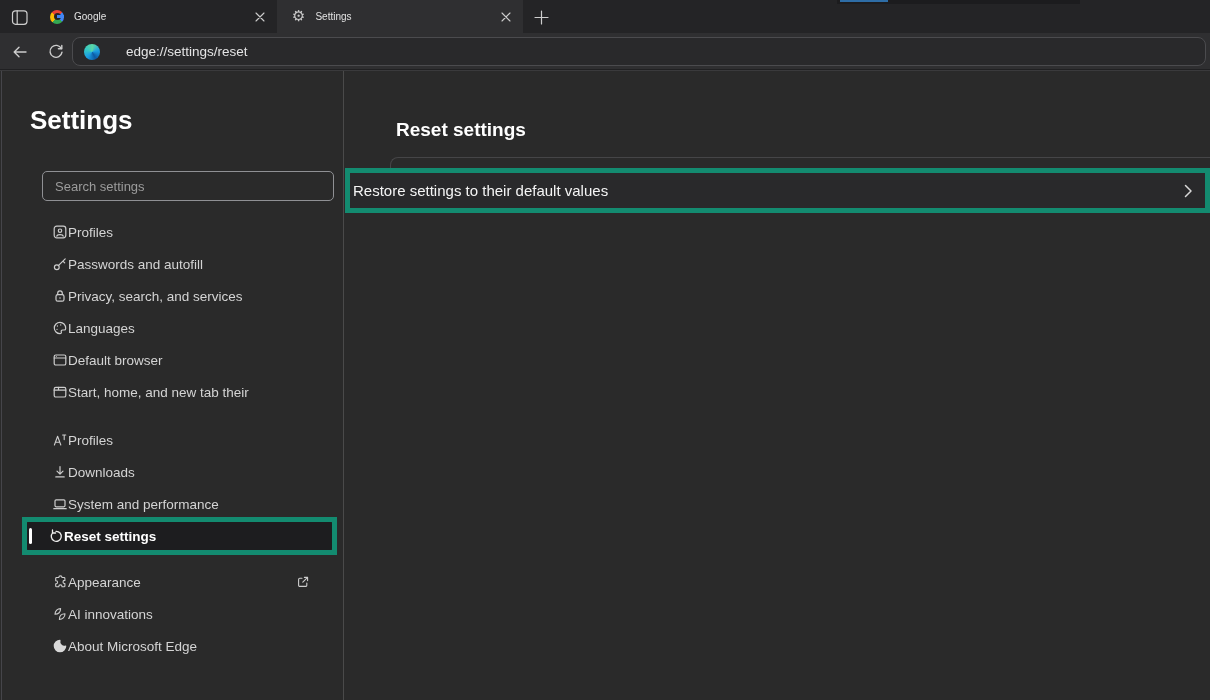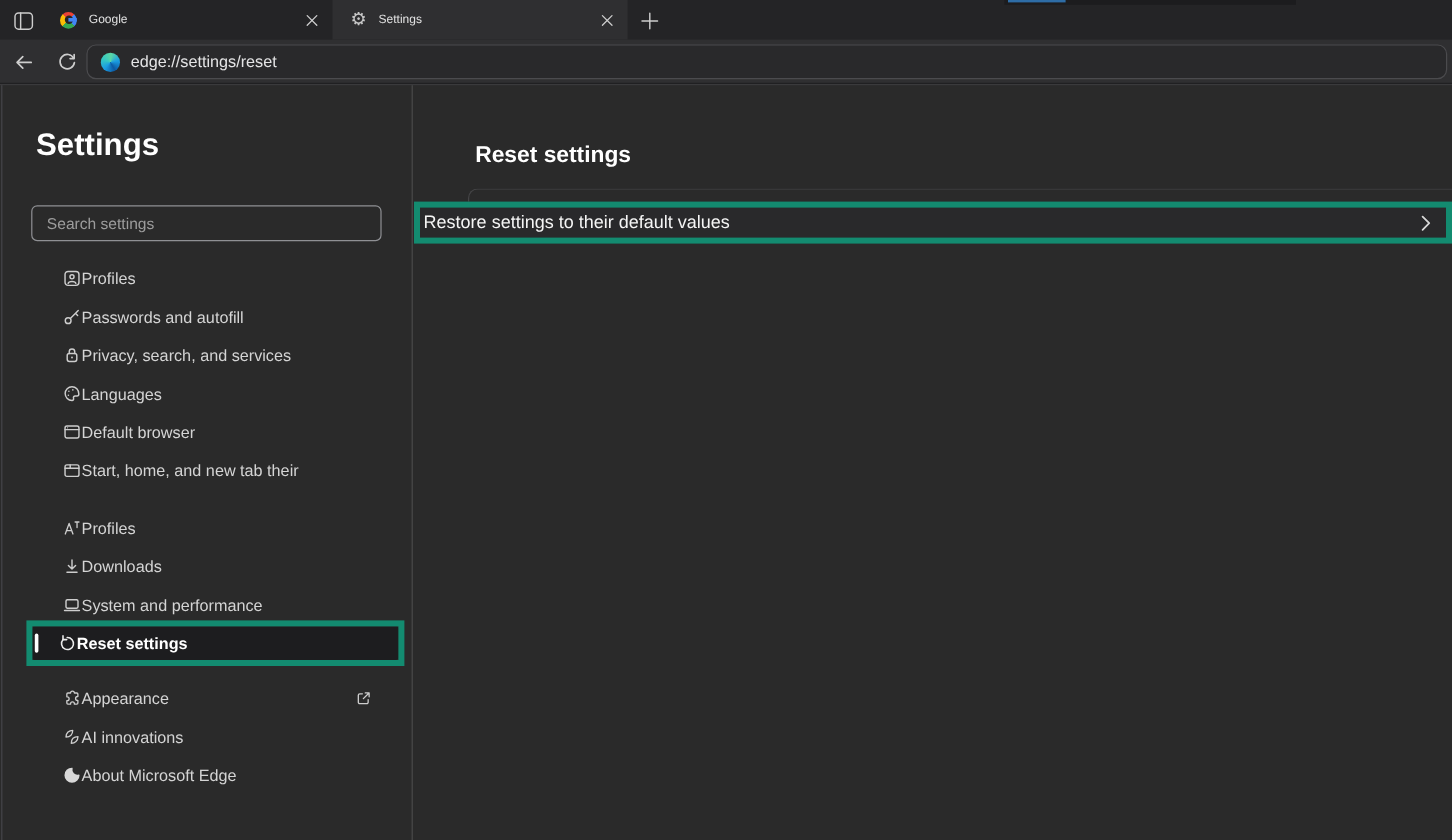--- a/index.html
+++ b/index.html
@@ -35,51 +35,51 @@
 
   
   .toolbar{position:absolute;left:0;top:33px;width:1210px;height:37px;background:var(--chrome-bg);border-bottom:1px solid #202022;}
   .nav-btn{position:absolute;top:6px;width:26px;height:26px;display:flex;align-items:center;justify-content:center;border-radius:4px;}
   .back-btn{left:7px;}
   .reload-btn{left:43px;}
   .omnibox{position:absolute;left:72px;top:4px;width:1134px;height:29px;border:1px solid #4b4b4e;border-radius:8px;
     background:#29292b;display:flex;align-items:center;}
   .edge-logo{width:16px;height:16px;border-radius:50%;margin-left:11px;flex:none;
     background:conic-gradient(from 150deg,#0c59a4,#1b9de2,#35c8c4,#5bd6a4,#1b9de2,#0c59a4);}
-  .url-text{margin-left:9px;font-size:13.5px;color:#e4e4e5;}
+  .url-text{margin-left:26px;font-size:13.5px;color:#e4e4e5;}
 
   
   .content{position:absolute;left:0;top:70px;width:1210px;height:630px;background:var(--page-bg);border-top:1px solid #3a3a3c;}
   .win-edge-line{position:absolute;left:1px;top:0;bottom:0;width:1px;background:#45454a;}
   .v-divider{position:absolute;left:343px;top:0;bottom:0;width:1px;background:#4a4a4a;}
 
   
   .sidebar{position:absolute;left:0;top:0;width:343px;height:100%;}
   .settings-title{position:absolute;left:30px;top:34px;font-size:26px;font-weight:700;color:#ffffff;}
-  .search-box{position:absolute;left:26px;top:100px;width:292px;height:30px;border:1px solid #8f9094;border-radius:5px;
+  .search-box{position:absolute;left:42px;top:100px;width:292px;height:30px;border:1px solid #8f9094;border-radius:5px;
     background:transparent;color:#e0e0e0;font-size:13px;padding:0 12px;outline:none;
     font-family:"Liberation Sans","DejaVu Sans",sans-serif;}
   .search-box::placeholder{color:#9c9c9c;opacity:1;}
   .nav{position:absolute;left:0;top:145px;width:343px;}
   .nav-item{display:flex;align-items:center;height:32px;margin:0 6px 0 22px;padding-left:30px;border-radius:4px;}
   .nav-item .nav-icon{width:16px;height:16px;flex:none;}
   .nav-item .nav-label{font-size:13.5px;color:#d4d4d4;white-space:nowrap;}
   .gap-above{margin-top:16px;}
   .nav-item.selected{position:relative;height:28px;margin:2px 11px 2px 27px;padding-left:21px;background:#1d1d1f;border-radius:2px;}
   .nav-item.selected .nav-label{font-weight:700;color:#ffffff;}
   .sel-bar{position:absolute;left:2px;top:6px;width:3px;height:16px;background:#ffffff;border-radius:2px;}
   .annotation-sidebar{position:absolute;inset:-5px;border:5px solid var(--green);pointer-events:none;}
   .ext-link{margin-left:auto;margin-right:26px;}
 
   
   .main{position:absolute;left:344px;top:0;right:0;height:100%;}
   .main-heading{position:absolute;left:52px;top:48px;font-size:19px;font-weight:700;color:#ffffff;}
   .card-top{position:absolute;left:46px;right:0;top:86px;height:18px;
     border-top:1px solid #454547;border-left:1px solid #454547;border-top-left-radius:8px;}
-  .restore-row{position:absolute;left:1px;right:0;top:97px;height:35px;border:5px solid var(--green);
+  .restore-row{position:absolute;left:1px;right:0;top:97px;height:45px;border:5px solid var(--green);
     background:#29292b;display:flex;align-items:center;padding:0 12px 0 3px;}
   .restore-label{font-size:15px;color:#f5f5f5;white-space:nowrap;}
   .chevron{margin-left:auto;}
 </style>
 </head>
 <body>
 
 <div class="tabstrip">
   <div class="tab-actions-btn">
     <span>

